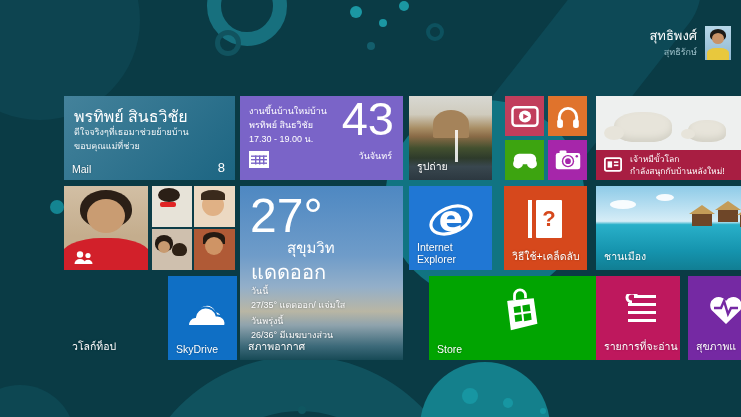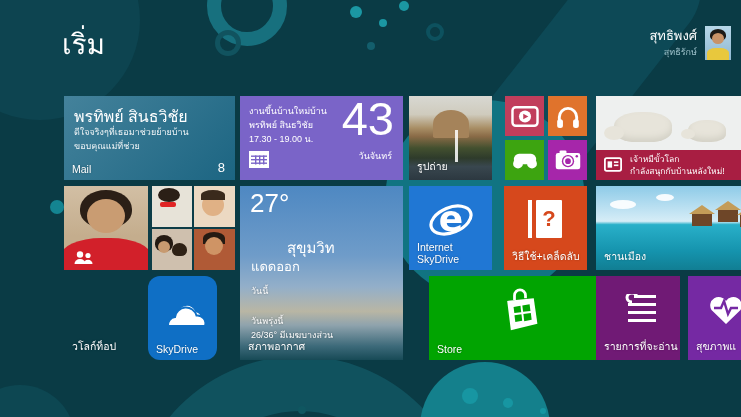--- a/index.html
+++ b/index.html
@@ -49,28 +49,28 @@
   .p-k4{left:130px;top:43px;width:41px;height:41px;background:#b05a36;}
   .k4h{position:absolute;left:9px;top:3px;width:22px;height:12px;background:#241a12;border-radius:50% 50% 0 0;}
   .k4f{position:absolute;left:11px;top:8px;width:18px;height:18px;background:#cf9465;border-radius:50%;}
   
   .t-desk{left:64px;top:276px;width:83px;height:84px;background:
     radial-gradient(circle at 68% 32%,#e3a8c4 0 9px,rgba(0,0,0,0) 10px),
     radial-gradient(circle at 55% 52%,#d897b8 0 7px,rgba(0,0,0,0) 8px),
     radial-gradient(circle at 80% 58%,#cc86a8 0 6px,rgba(0,0,0,0) 7px),
     radial-gradient(circle at 75% 78%,#b8central 0 0,rgba(0,0,0,0) 0),
     linear-gradient(130deg,#c09098 0%,#ad7f85 35%,#8d9159 70%,#68803f 100%);}
-  .t-sky{left:148px;top:276px;width:69px;height:84px;background:#0f6fc5;border-radius:12px;}
+  .t-sky{left:168px;top:276px;width:69px;height:84px;background:#0f6fc5;}
   .t-sky svg{position:absolute;left:14px;top:22px;}
   
   .t-wea{left:240px;top:186px;width:163px;height:174px;background:
     linear-gradient(180deg,#4e88c2 0%,#6f9cc9 40%,#93afc9 58%,#b9b6a4 72%,#8fa3ad 80%,#3d6a7a 92%,#174a56 100%);}
-  .t-wea .temp{position:absolute;left:10px;top:2px;font-size:26px;font-weight:300;}
+  .t-wea .temp{position:absolute;left:10px;top:2px;font-size:48px;font-weight:300;}
   .t-wea .loc{position:absolute;left:11px;top:50px;font-size:15px;margin-left:36px;}
-  .t-wea .cond{position:absolute;left:11px;top:70px;font-size:13px;}
+  .t-wea .cond{position:absolute;left:11px;top:70px;font-size:20px;}
   .t-wea .f1{position:absolute;left:11px;top:98px;font-size:9px;line-height:1.6;text-shadow:0 0 2px rgba(0,0,0,.4);}
   .t-wea .f2{position:absolute;left:11px;top:128px;font-size:9px;line-height:1.6;text-shadow:0 0 2px rgba(0,0,0,.4);}
   
   .t-photos{left:409px;top:96px;width:83px;height:84px;background:
     linear-gradient(180deg,#d8d8d2 0%,#cfcbbd 22%,#a98f66 38%,#8a6b47 48%,#43502f 62%,#2e3b2b 74%,#39474f 84%,#2c3840 100%);}
   .dome{position:absolute;left:24px;top:14px;width:36px;height:28px;background:#a5835a;border-radius:50% 50% 6% 6%;}
   .fount{position:absolute;left:46px;top:34px;width:3px;height:32px;background:rgba(255,255,255,.85);}
   
   .sm{display:flex;align-items:center;justify-content:center;}
   .t-video{left:505px;top:96px;width:39px;height:40px;background:#c13e5c;}
@@ -95,21 +95,21 @@
   .b2{left:92px;top:24px;width:38px;height:22px;}
   .b2h{position:absolute;left:-7px;top:9px;width:14px;height:10px;background:#e7e4da;border-radius:50%;}
   .newsband{position:absolute;left:0;right:0;bottom:0;height:30px;background:#a81e42;}
   .newsband svg{position:absolute;left:8px;top:7px;}
   .newstxt{position:absolute;left:34px;top:3px;font-size:8.5px;line-height:1.45;}
   .t-travel{left:596px;top:186px;width:160px;height:84px;background:
     linear-gradient(180deg,#8ecbe8 0%,#d6edf7 42%,#29b0c9 46%,#1593ad 78%,#117e93 100%);}
   .cloud{position:absolute;background:#fff;border-radius:50%;opacity:.9;}
   .hut{position:absolute;width:20px;height:12px;background:#6e4628;}
   .hut:before{content:"";position:absolute;top:-9px;left:-3px;border-left:13px solid transparent;border-right:13px solid transparent;border-bottom:9px solid #c49c58;}
-  .t-read{left:596px;top:276px;width:84px;height:84px;background:#701a75;}
+  .t-read{left:596px;top:276px;width:84px;height:84px;background:#be185d;}
   .t-read svg{position:absolute;left:24px;top:18px;}
   .t-health{left:688px;top:276px;width:84px;height:84px;background:#7529a3;}
   .t-health svg{position:absolute;left:18px;top:14px;}
 </style>
 </head>
 <body>
 
 <div class="stage">
 
   <div class="d" style="left:-60px;top:-80px;width:200px;height:200px;background:#0d4450;"></div>
@@ -128,21 +128,20 @@
   <div class="d" style="left:462px;top:388px;width:16px;height:16px;background:#1796a2;"></div>
   <div class="d" style="left:503px;top:398px;width:10px;height:10px;background:#1796a2;"></div>
   <div class="d" style="left:298px;top:406px;width:8px;height:8px;background:#0f5660;"></div>
   <div class="d" style="left:540px;top:408px;width:6px;height:6px;background:#1796a2;"></div>
   <div class="d" style="left:649px;top:244px;width:7px;height:7px;background:#0d515e;"></div>
   <div class="d" style="left:679px;top:248px;width:12px;height:12px;background:#1796a2;"></div>
   <div class="d" style="left:707px;top:253px;width:16px;height:16px;background:#1796a2;"></div>
   <div class="d" style="left:734px;top:245px;width:8px;height:8px;background:#0d515e;"></div>
   <div class="d" style="left:50px;top:200px;width:14px;height:14px;background:#148491;"></div>
 
-  <div class="hdr-title">เริ่ม</div>
   <div class="user">
     <div class="uname">สุทธิพงศ์</div>
     <div class="usub">สุทธิรักษ์</div>
   </div>
   <div class="avatar">
     <div class="av-hair"></div>
     <div class="av-face"></div>
     <div class="av-shirt"></div>
   </div>
 
@@ -222,20 +221,21 @@
     </svg>
     <div class="lbl">SkyDrive</div>
   </div>
 
   <div class="tile t-wea">
     <div class="temp">27°</div>
     <div class="loc">สุขุมวิท</div>
     <div class="cond">แดดออก</div>
     <div class="f1">
       <div>วันนี้</div>
+      <div>27/35° แดดออก/ แจ่มใส</div>
     </div>
     <div class="f2">
       <div>วันพรุ่งนี้</div>
       <div>26/36° มีเมฆบางส่วน</div>
     </div>
     <div class="lbl">สภาพอากาศ</div>
   </div>
 
   <div class="tile t-photos">
     <div class="dome"></div>
@@ -272,21 +272,21 @@
       <circle cx="17" cy="14.5" r="5" fill="none" stroke="#fff" stroke-width="2.5"></circle>
       <circle cx="28.5" cy="8" r="1.6" fill="#a626aa"></circle>
     </svg>
   </div>
 
   <div class="tile t-ie">
     <svg width="46" height="46" viewBox="0 0 46 46">
       <text x="23" y="33" font-size="36" font-weight="bold" text-anchor="middle" fill="#fff" font-family="DejaVu Sans, sans-serif">e</text>
       <ellipse cx="23" cy="22" rx="21" ry="12.5" transform="rotate(-22 23 22)" stroke="#fff" stroke-width="3.2" fill="none"></ellipse>
     </svg>
-    <div class="lbl">Internet SkyDrive</div>
+    <div class="lbl">Internet Explorer</div>
   </div>
 
   <div class="tile t-help">
     <div class="bookwrap">
       <div class="spine"></div>
       <div class="page">
           <span>?</span>
         </div>
     </div>
     <div class="lbl">วิธีใช้+เคล็ดลับ</div>

